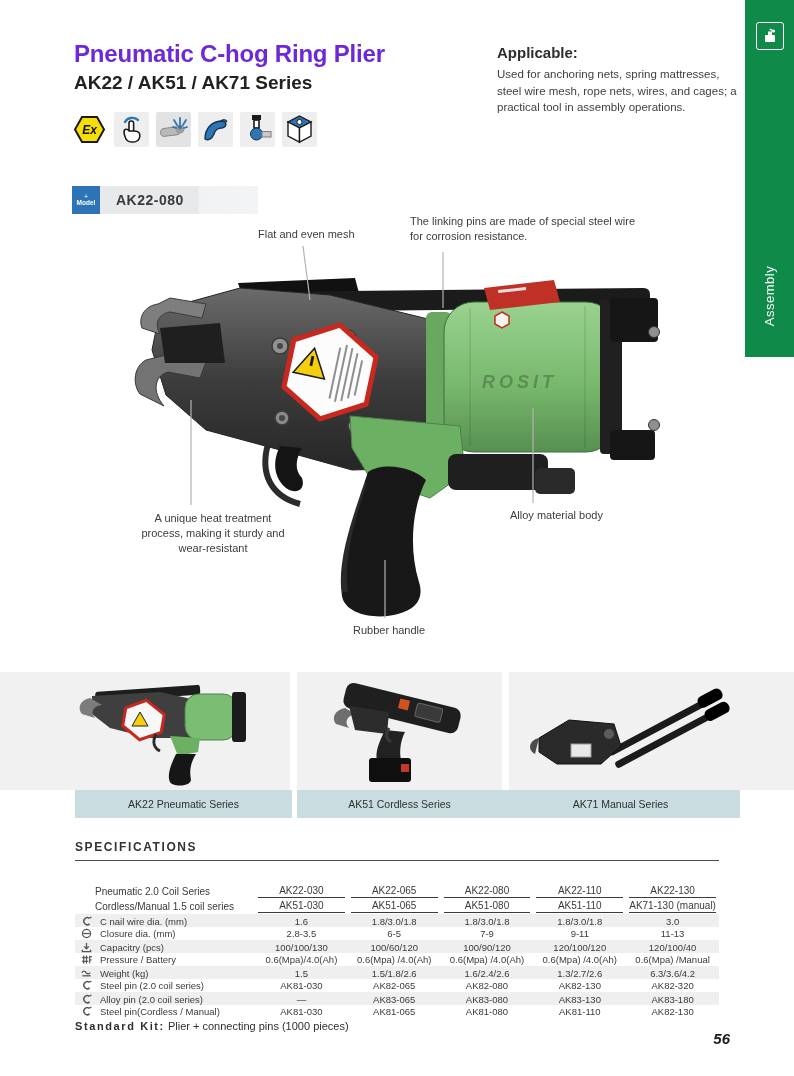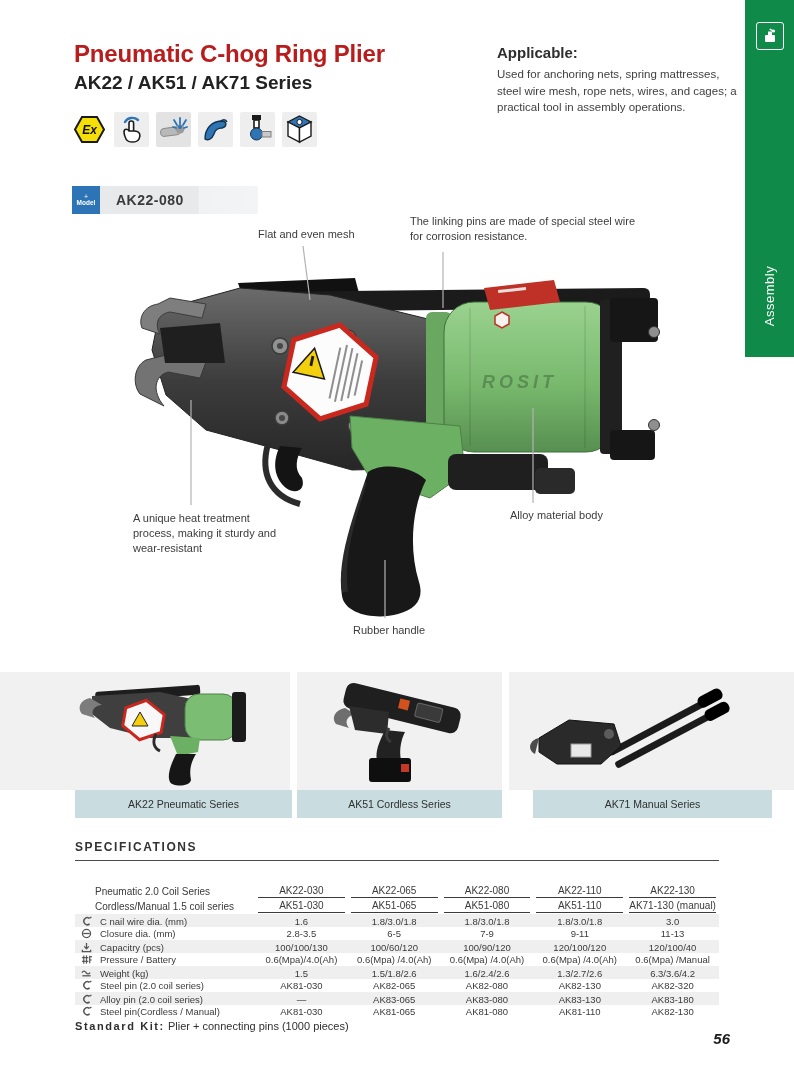--- a/index.html
+++ b/index.html
@@ -1,21 +1,21 @@
 <!DOCTYPE html>
 <html><head>
 <meta charset="utf-8">
 <style>
   html,body{margin:0;padding:0;background:#ffffff;}
   .page{position:relative;width:794px;height:1076px;background:#fff;overflow:hidden;
         font-family:"Liberation Sans",sans-serif;color:#3a3a3a;}
 
   
   .title{position:absolute;left:74px;top:40px;font-size:24px;font-weight:bold;
-         color:#b91c1c;letter-spacing:-0.2px;}
+         color:#6d28d9;letter-spacing:-0.2px;}
   .subtitle{position:absolute;left:74px;top:72px;font-size:19px;font-weight:bold;color:#222;}
   .icon-row{position:absolute;left:72px;top:112px;display:flex;gap:7px;}
   .cert{width:35px;height:35px;background:#eeeeee;border-radius:2px;display:flex;
         align-items:center;justify-content:center;}
   .cert.nobg{background:transparent;}
   .cert.darker{background:#e3e3e3;}
 
   .applicable-h{position:absolute;left:497px;top:44px;font-size:15px;font-weight:bold;color:#2e2e2e;}
   .applicable-t{position:absolute;left:497px;top:66px;width:248px;font-size:11.5px;
                 line-height:1.45;color:#3f3f3f;}
@@ -228,21 +228,21 @@
       <line x1="303" y1="246" x2="310" y2="300"></line>
       <line x1="443" y1="252" x2="443" y2="308"></line>
       <line x1="191" y1="400" x2="191" y2="505"></line>
       <line x1="533" y1="408" x2="533" y2="503"></line>
       <line x1="385" y1="560" x2="385" y2="618"></line>
     </g>
   </svg>
 
   <div class="ann" style="left:258px;top:227px;width:120px;">Flat and even mesh</div>
   <div class="ann" style="left:410px;top:214px;width:238px;">The linking pins are made of special steel wire for corrosion resistance.</div>
-  <div class="ann" style="left:133px;top:511px;width:160px;">A unique heat treatment process, making it sturdy and wear-resistant</div>
+  <div class="ann" style="left:133px;top:511px;width:160px;text-align:center;">A unique heat treatment process, making it sturdy and wear-resistant</div>
   <div class="ann" style="left:510px;top:508px;width:100px;">Alloy material body</div>
   <div class="ann" style="left:353px;top:623px;width:110px;">Rubber handle</div>
 
   <div class="panel" style="left:0;width:290px;">
     <svg width="290" height="118" viewBox="0 0 290 118">
       <rect x="95" y="20" width="105" height="10" rx="3" fill="#1d1d1d" transform="rotate(-4 95 20)"></rect>
       <polygon points="92,24 160,20 205,30 205,66 150,66 110,56 92,42" fill="#3f3f3f"></polygon>
       <path d="M90,26 C80,28 77,36 82,42 L95,46 C90,40 93,34 102,33 Z" fill="#7c7c7c"></path>
       <rect x="185" y="22" width="52" height="46" rx="14" fill="#7cbd74" stroke="#4c8148"></rect>
       <rect x="232" y="20" width="14" height="50" rx="3" fill="#1b1b1b"></rect>
@@ -277,21 +277,21 @@
         <rect x="198" y="63" width="26" height="12" rx="5" fill="#000"></rect>
       </g>
       <polygon points="30,66 60,48 105,52 112,74 92,92 48,92 30,80" fill="#2a2a2a" stroke="#111"></polygon>
       <path d="M30,66 C20,68 18,78 26,82" fill="#4c4c4c"></path>
       <rect x="62" y="72" width="20" height="13" fill="#e8e8e8" stroke="#9a9a9a"></rect>
       <circle cx="100" cy="62" r="5" fill="#5c5c5c"></circle>
     </svg>
   </div>
   <div class="cap" style="left:75px;width:217px;">AK22 Pneumatic Series</div>
   <div class="cap" style="left:297px;width:205px;">AK51 Cordless Series</div>
-  <div class="cap" style="left:533px;width:239px;">AK71 Manual Series</div>
+  <div class="cap" style="left:501px;width:239px;">AK71 Manual Series</div>
 
   <div class="spec-h">SPECIFICATIONS</div>
   <div class="spec-rule"></div>
 
   <div class="spec-table">
 
     <div class="srow hdr">
       <div class="slabel">Pneumatic 2.0 Coil Series</div>
       <div class="hcell">AK22-030</div>
       <div class="hcell">AK22-065</div>

